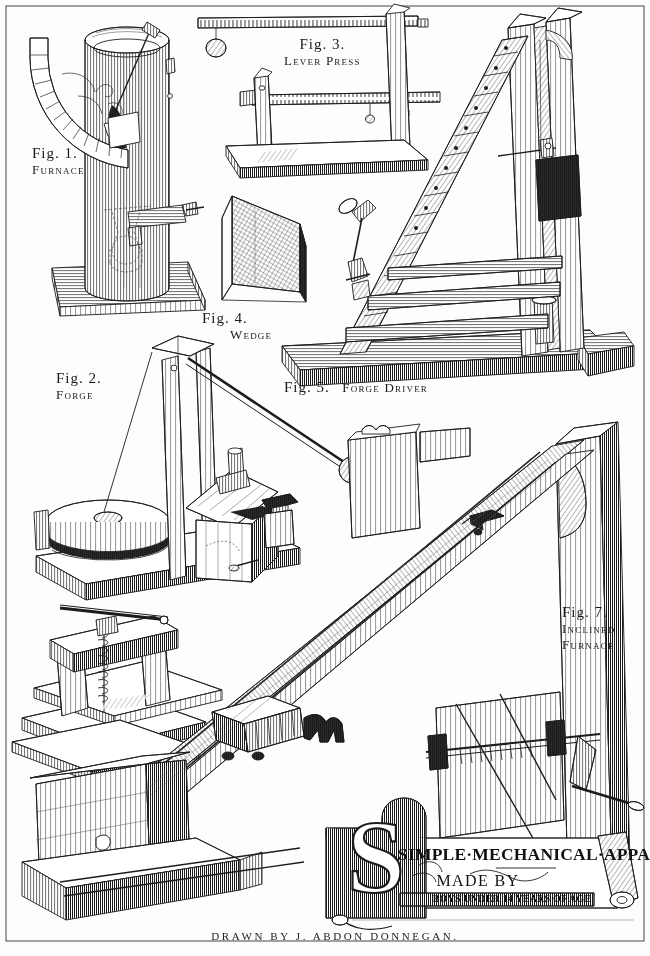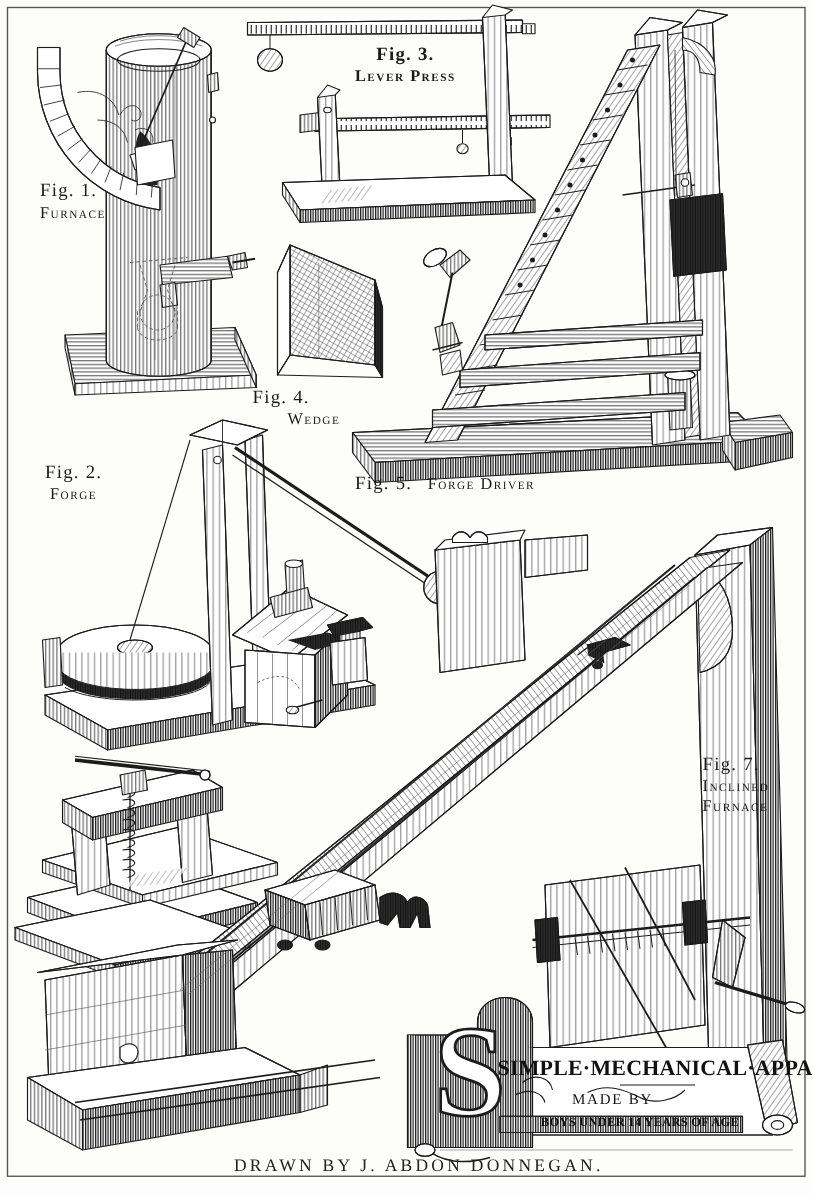--- a/index.html
+++ b/index.html
@@ -8,21 +8,21 @@
   #plate{position:relative;width:650px;height:956px;background:#fdfdfb;}
   #plate svg{position:absolute;left:0;top:0;}
   .lbl{position:absolute;color:#1a1a1a;letter-spacing:.5px;}
   .lbl .fig{display:block;font-size:15px;font-family:"Liberation Serif",serif;
             font-style:normal;letter-spacing:1px;}
   .lbl .nm{display:block;font-size:13px;font-variant:small-caps;
            letter-spacing:1.2px;font-family:"Liberation Serif",serif;}
   .lbl.inline{white-space:nowrap;}
   .lbl.inline .fig,.lbl.inline .nm{display:inline;text-align:right;}
   #credit{position:absolute;left:0;right:0;bottom:14px;text-align:center;
-          font-size:14px;letter-spacing:2.6px;color:#222;
+          font-size:11px;letter-spacing:2.6px;color:#222;
           font-family:"Liberation Serif",serif;margin-left:20px;}
   .cart-line{position:absolute;text-align:center;color:#111;white-space:nowrap;}
 </style>
 </head>
 <body>
 
 <div id="plate">
 
   <svg width="650" height="956" viewBox="0 0 650 956">
     <defs>
@@ -588,26 +588,26 @@
     </g>
 
     <text x="376" y="892" font-family="Liberation Serif, serif" font-size="104" font-weight="bold" fill="#fff" stroke="#1c1c1c" stroke-width="2.2" text-anchor="middle">S</text>
   </svg>
 
   <div class="lbl" style="left:32px;top:145px;">
     <span class="fig">Fig. 1.</span>
     <span class="nm">Furnace</span>
   </div>
 
-  <div class="lbl" style="left:36px;top:370px;text-align:center;">
+  <div class="lbl" style="left:56px;top:370px;">
     <span class="fig">Fig. 2.</span>
     <span class="nm">Forge</span>
   </div>
 
-  <div class="lbl" style="left:284px;top:36px;text-align:center;font-weight:bold;">
+  <div class="lbl" style="left:284px;top:36px;text-align:center;">
     <span class="fig">Fig. 3.</span>
     <span class="nm">Lever Press</span>
   </div>
 
   <div class="lbl" style="left:202px;top:310px;">
     <span class="fig">Fig. 4.</span>
     <span class="nm" style="margin-left:28px;">Wedge</span>
   </div>
 
   <div class="lbl inline" style="left:284px;top:378px;">
@@ -618,21 +618,21 @@
 
   <div class="lbl" style="left:562px;top:604px;">
     <span class="fig">Fig. 7.</span>
     <span class="nm">Inclined</span>
     <span class="nm">Furnace</span>
   </div>
 
   <div class="cart-line" style="left:398px;top:844px;width:232px;font-size:17.5px;
               font-variant:small-caps;letter-spacing:0.2px;font-weight:bold;">SIMPLE·MECHANICAL·APPARATUS</div>
 
-  <div class="cart-line" style="left:398px;top:872px;width:160px;font-size:12px;
-              font-variant:small-caps;letter-spacing:1.4px;padding-left:12px;">MADE BY</div>
+  <div class="cart-line" style="left:398px;top:872px;width:160px;font-size:16px;
+              font-variant:small-caps;letter-spacing:1.4px;">MADE BY</div>
 
   <div class="cart-line" style="left:398px;top:893px;width:228px;font-size:10px;
               font-variant:small-caps;letter-spacing:0.2px;font-weight:bold;">BOYS UNDER 14 YEARS OF AGE</div>
 
   <div id="credit">DRAWN BY J. ABDON DONNEGAN.</div>
 
 </div>
 
 </body></html>

